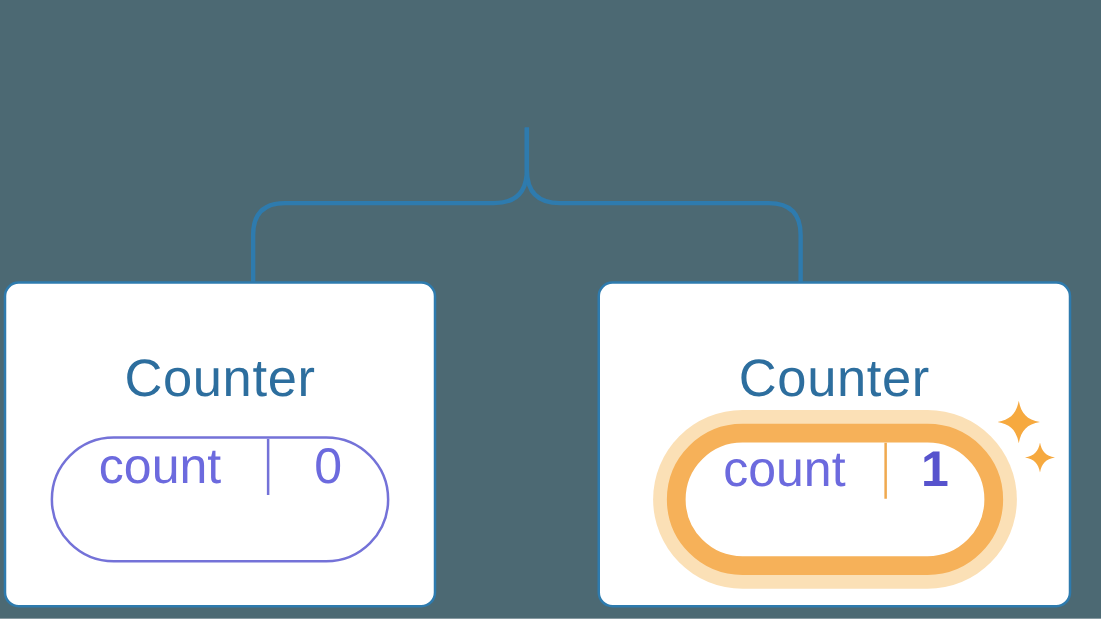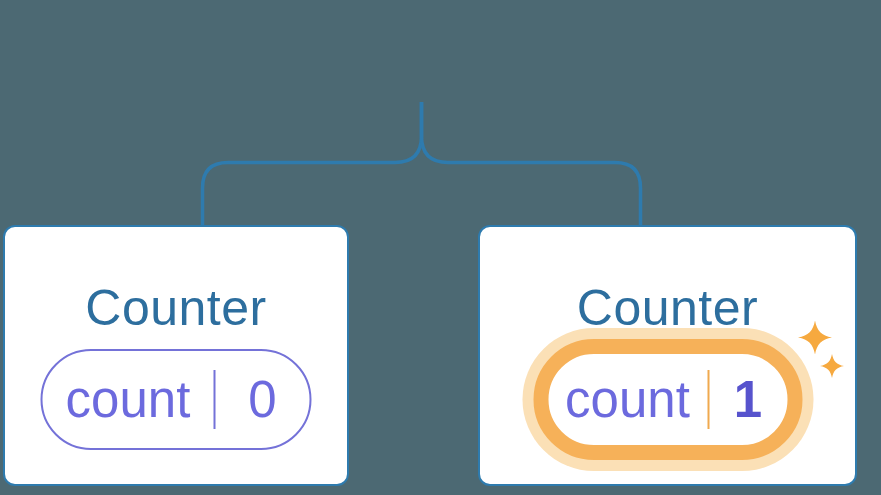--- a/index.html
+++ b/index.html
@@ -41,32 +41,32 @@
     background:var(--card-bg);
     border:2px solid var(--line-blue);
     border-radius:12px;
   }
   .card.left{left:3px;width:346px;}
   .card.right{left:478px;width:379px;}
 
   .card-title{
     position:absolute;left:0;right:0;top:52px;
     text-align:center;
-    font-size:50px;font-weight:500;
+    font-size:42px;font-weight:500;
     color:var(--title-blue);
     letter-spacing:0.5px;
   }
 
   .pill{
     position:absolute;left:50%;transform:translateX(-50%);
     background:var(--card-bg);
     border-radius:999px;
-    display:flex;align-items:center;
+    display:flex;align-items:flex-start;
     overflow:hidden;
-    font-size:51px;
+    font-size:40px;
   }
   .pill .pill-section{display:flex;align-items:center;justify-content:center;}
 
   .pill.plain{
     top:122px;width:271px;height:101px;
     border:2px solid var(--pill-purple);
   }
   .pill.plain .pill-key{width:173px;border-right:2px solid var(--pill-purple);}
   .pill.plain .pill-value{flex:1;}
 

